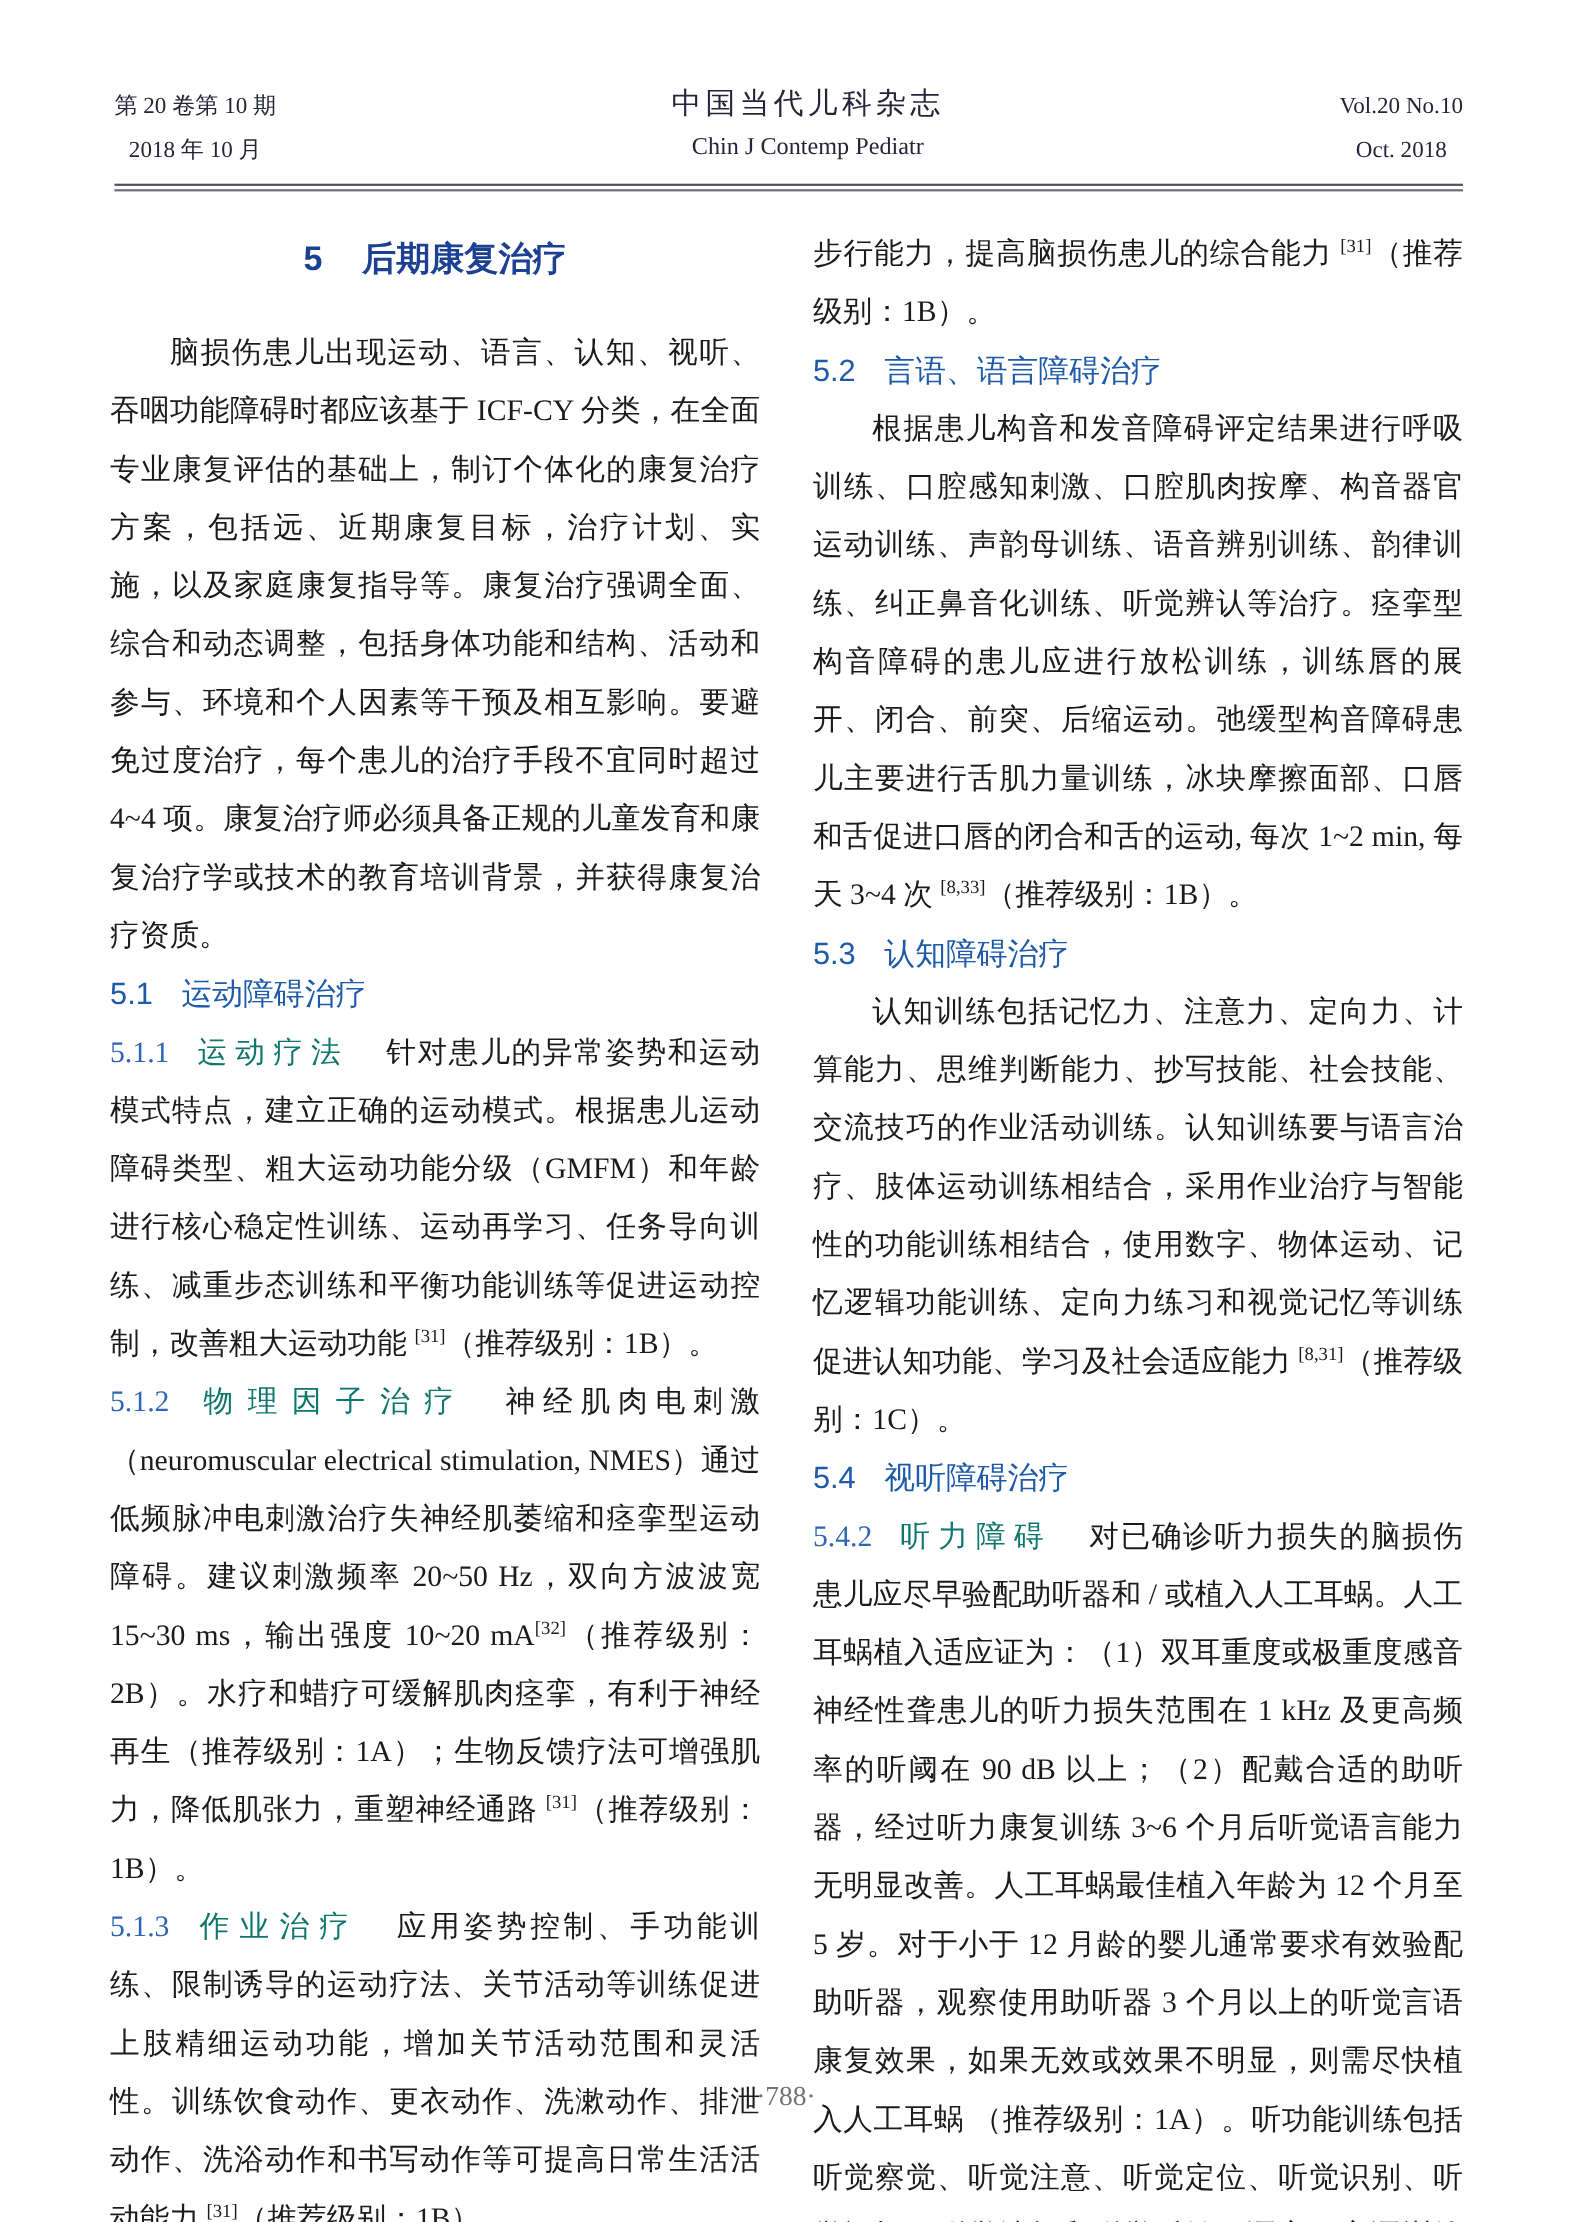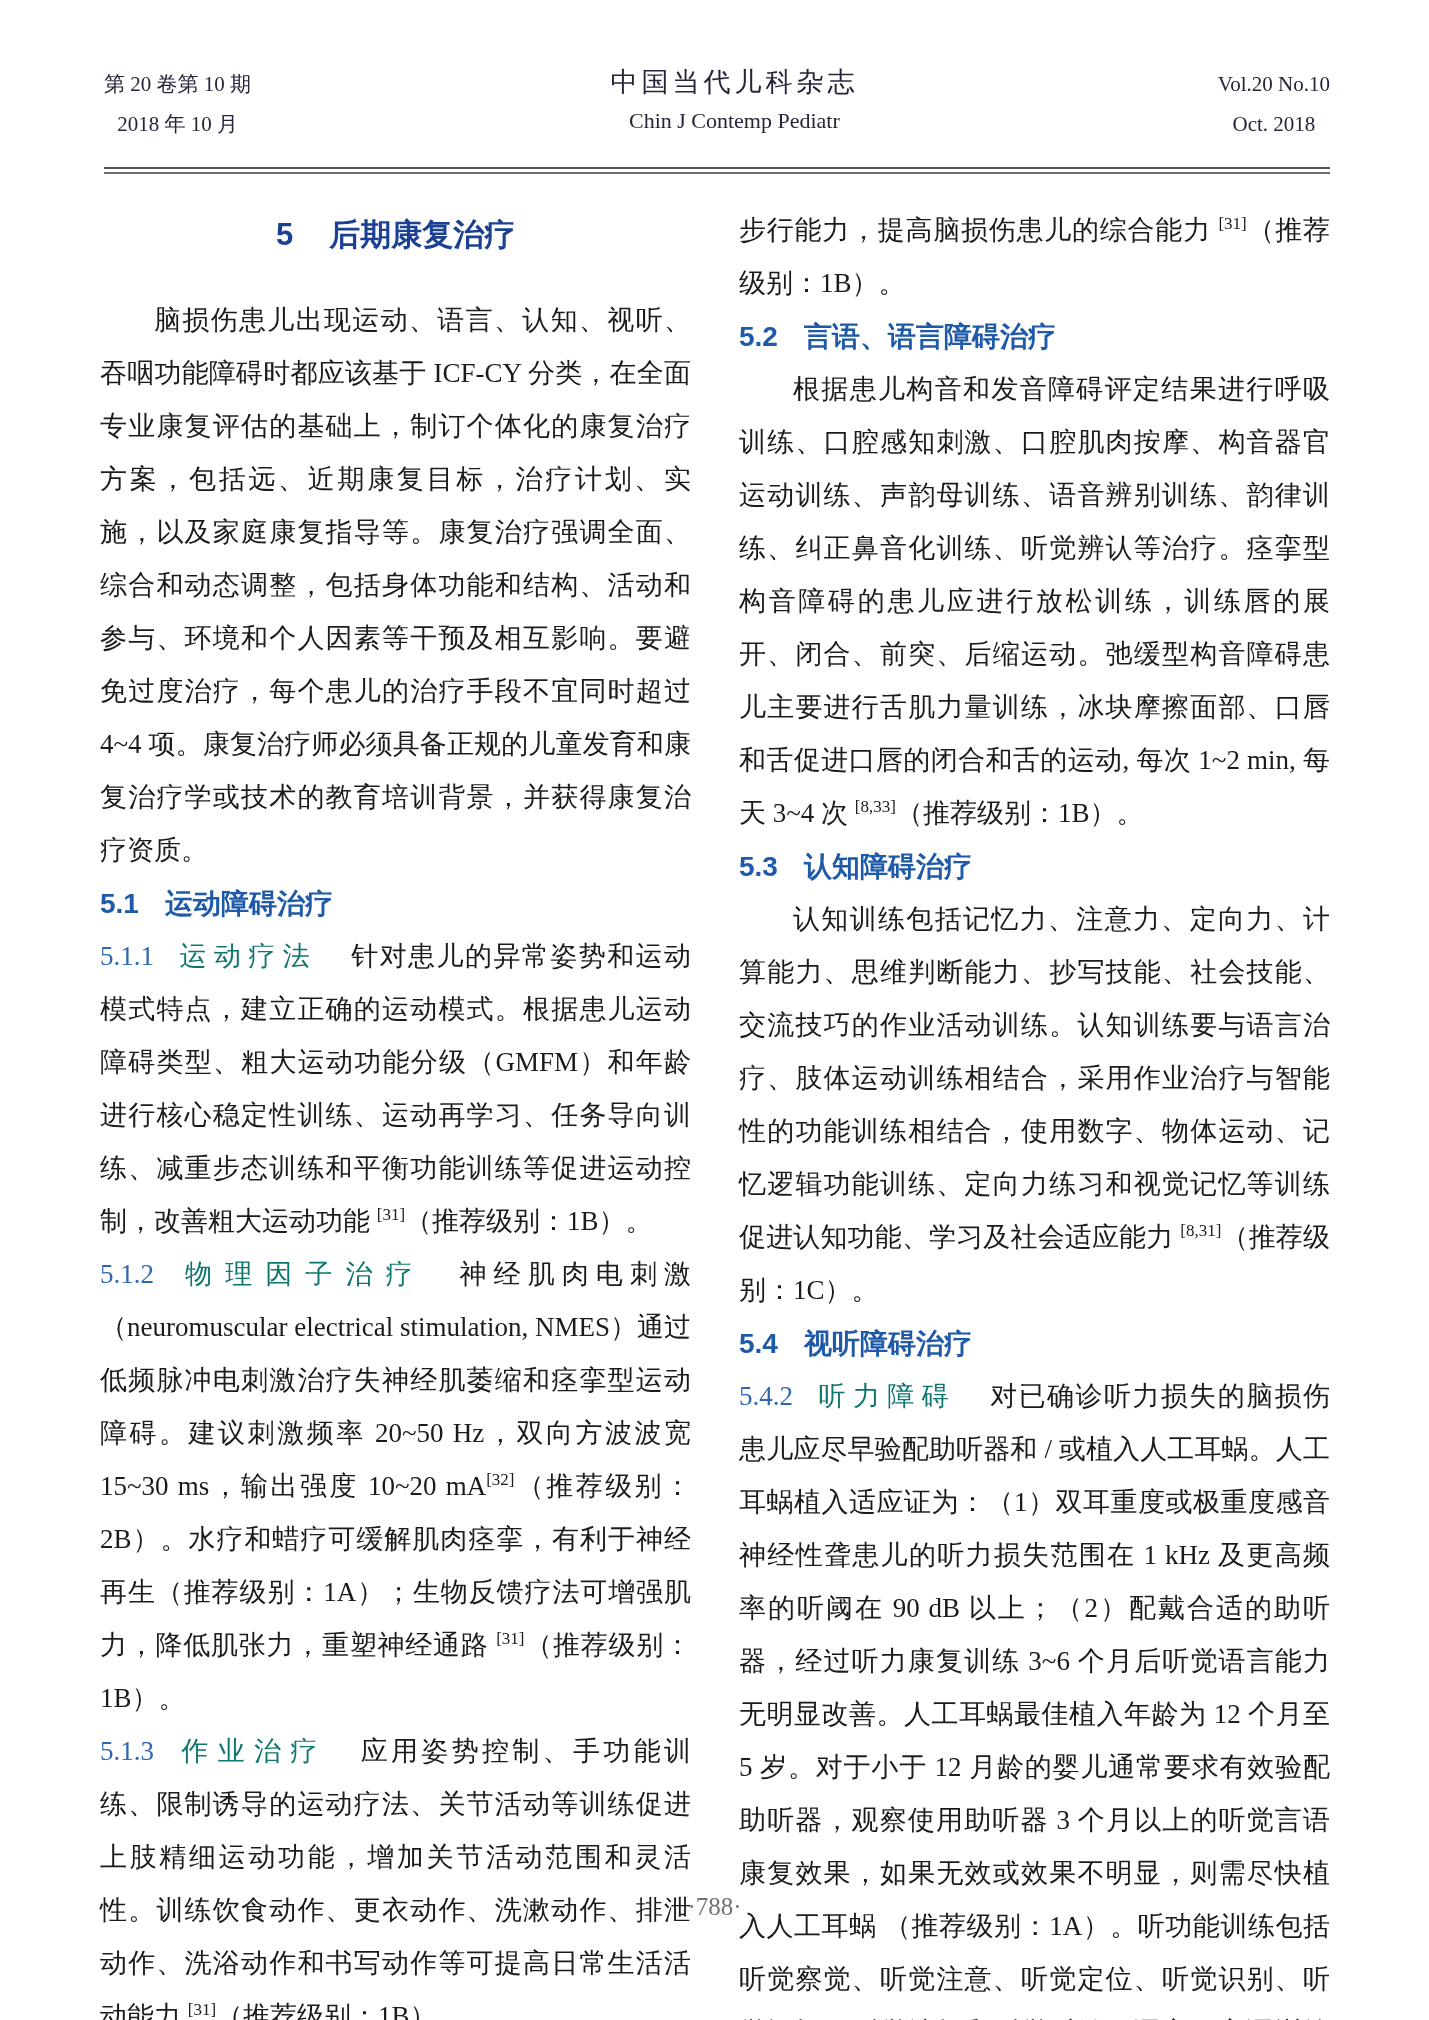--- a/index.html
+++ b/index.html
@@ -2,38 +2,38 @@
 <html><head>
 <meta charset="utf-8">
 <style>
   html,body { margin:0; padding:0; background:#ffffff; }
   .page {
     position:relative; width:1429px; height:2020px; margin:0 auto;
     background:#ffffff; overflow:hidden;
     font-family:"Liberation Serif","DejaVu Serif",serif; color:#1b1b1b;
   }
   
-  .header { position:absolute; top:64px; left:104px; width:1226px;
+  .header { position:absolute; top:76px; left:104px; width:1226px;
             display:flex; justify-content:space-between; align-items:flex-start; }
   .header-left, .header-right { font-size:21px; line-height:40px; color:#25253a; text-align:center; }
   .header-center { text-align:center; }
   .header-center .zh { font-size:27px; letter-spacing:4px; line-height:36px; color:#25253a; }
   .header-center .en { font-size:22px; line-height:42px; color:#25253a; }
   .rule { position:absolute; top:167px; left:104px; width:1226px; height:7px;
           box-sizing:border-box; border-top:2px solid #53535f; border-bottom:2px solid #6d6d78; }
   
   .content { position:absolute; top:204px; left:100px; width:1230px; display:flex; gap:48px; }
   .col { width:591px; text-align:justify; font-size:27px; line-height:53px; }
   p.para { margin:0; }
   p.para.indent { text-indent:2em; }
   sup.cite { font-size:17px; line-height:0; vertical-align:super; letter-spacing:0; }
   .h1 { font-family:"Liberation Sans","DejaVu Sans",sans-serif; font-weight:bold;
         color:#1c4193; font-size:31px; line-height:42px; margin:10px 0 38px 0; text-align:center; }
   .h1 .num { margin-right:36px; }
-  .h2 { font-family:"Liberation Sans","DejaVu Sans",sans-serif; font-weight:bold;
+  .h2 { font-family:"Liberation Sans","DejaVu Sans",sans-serif; font-weight:normal;
         color:#1f5aa8; font-size:28px; line-height:53px; margin:0; text-align:left; }
   .h2 .num { margin-right:26px; }
   .run-num { color:#2f66b3; margin-right:24px; }
   .run-title { color:#0f766e; letter-spacing:6px; margin-right:34px; }
   
   .footer { position:absolute; top:1893px; left:0; width:100%;
             text-align:center; font-size:25px; color:#737373; }
 </style>
 </head>
 <body>

